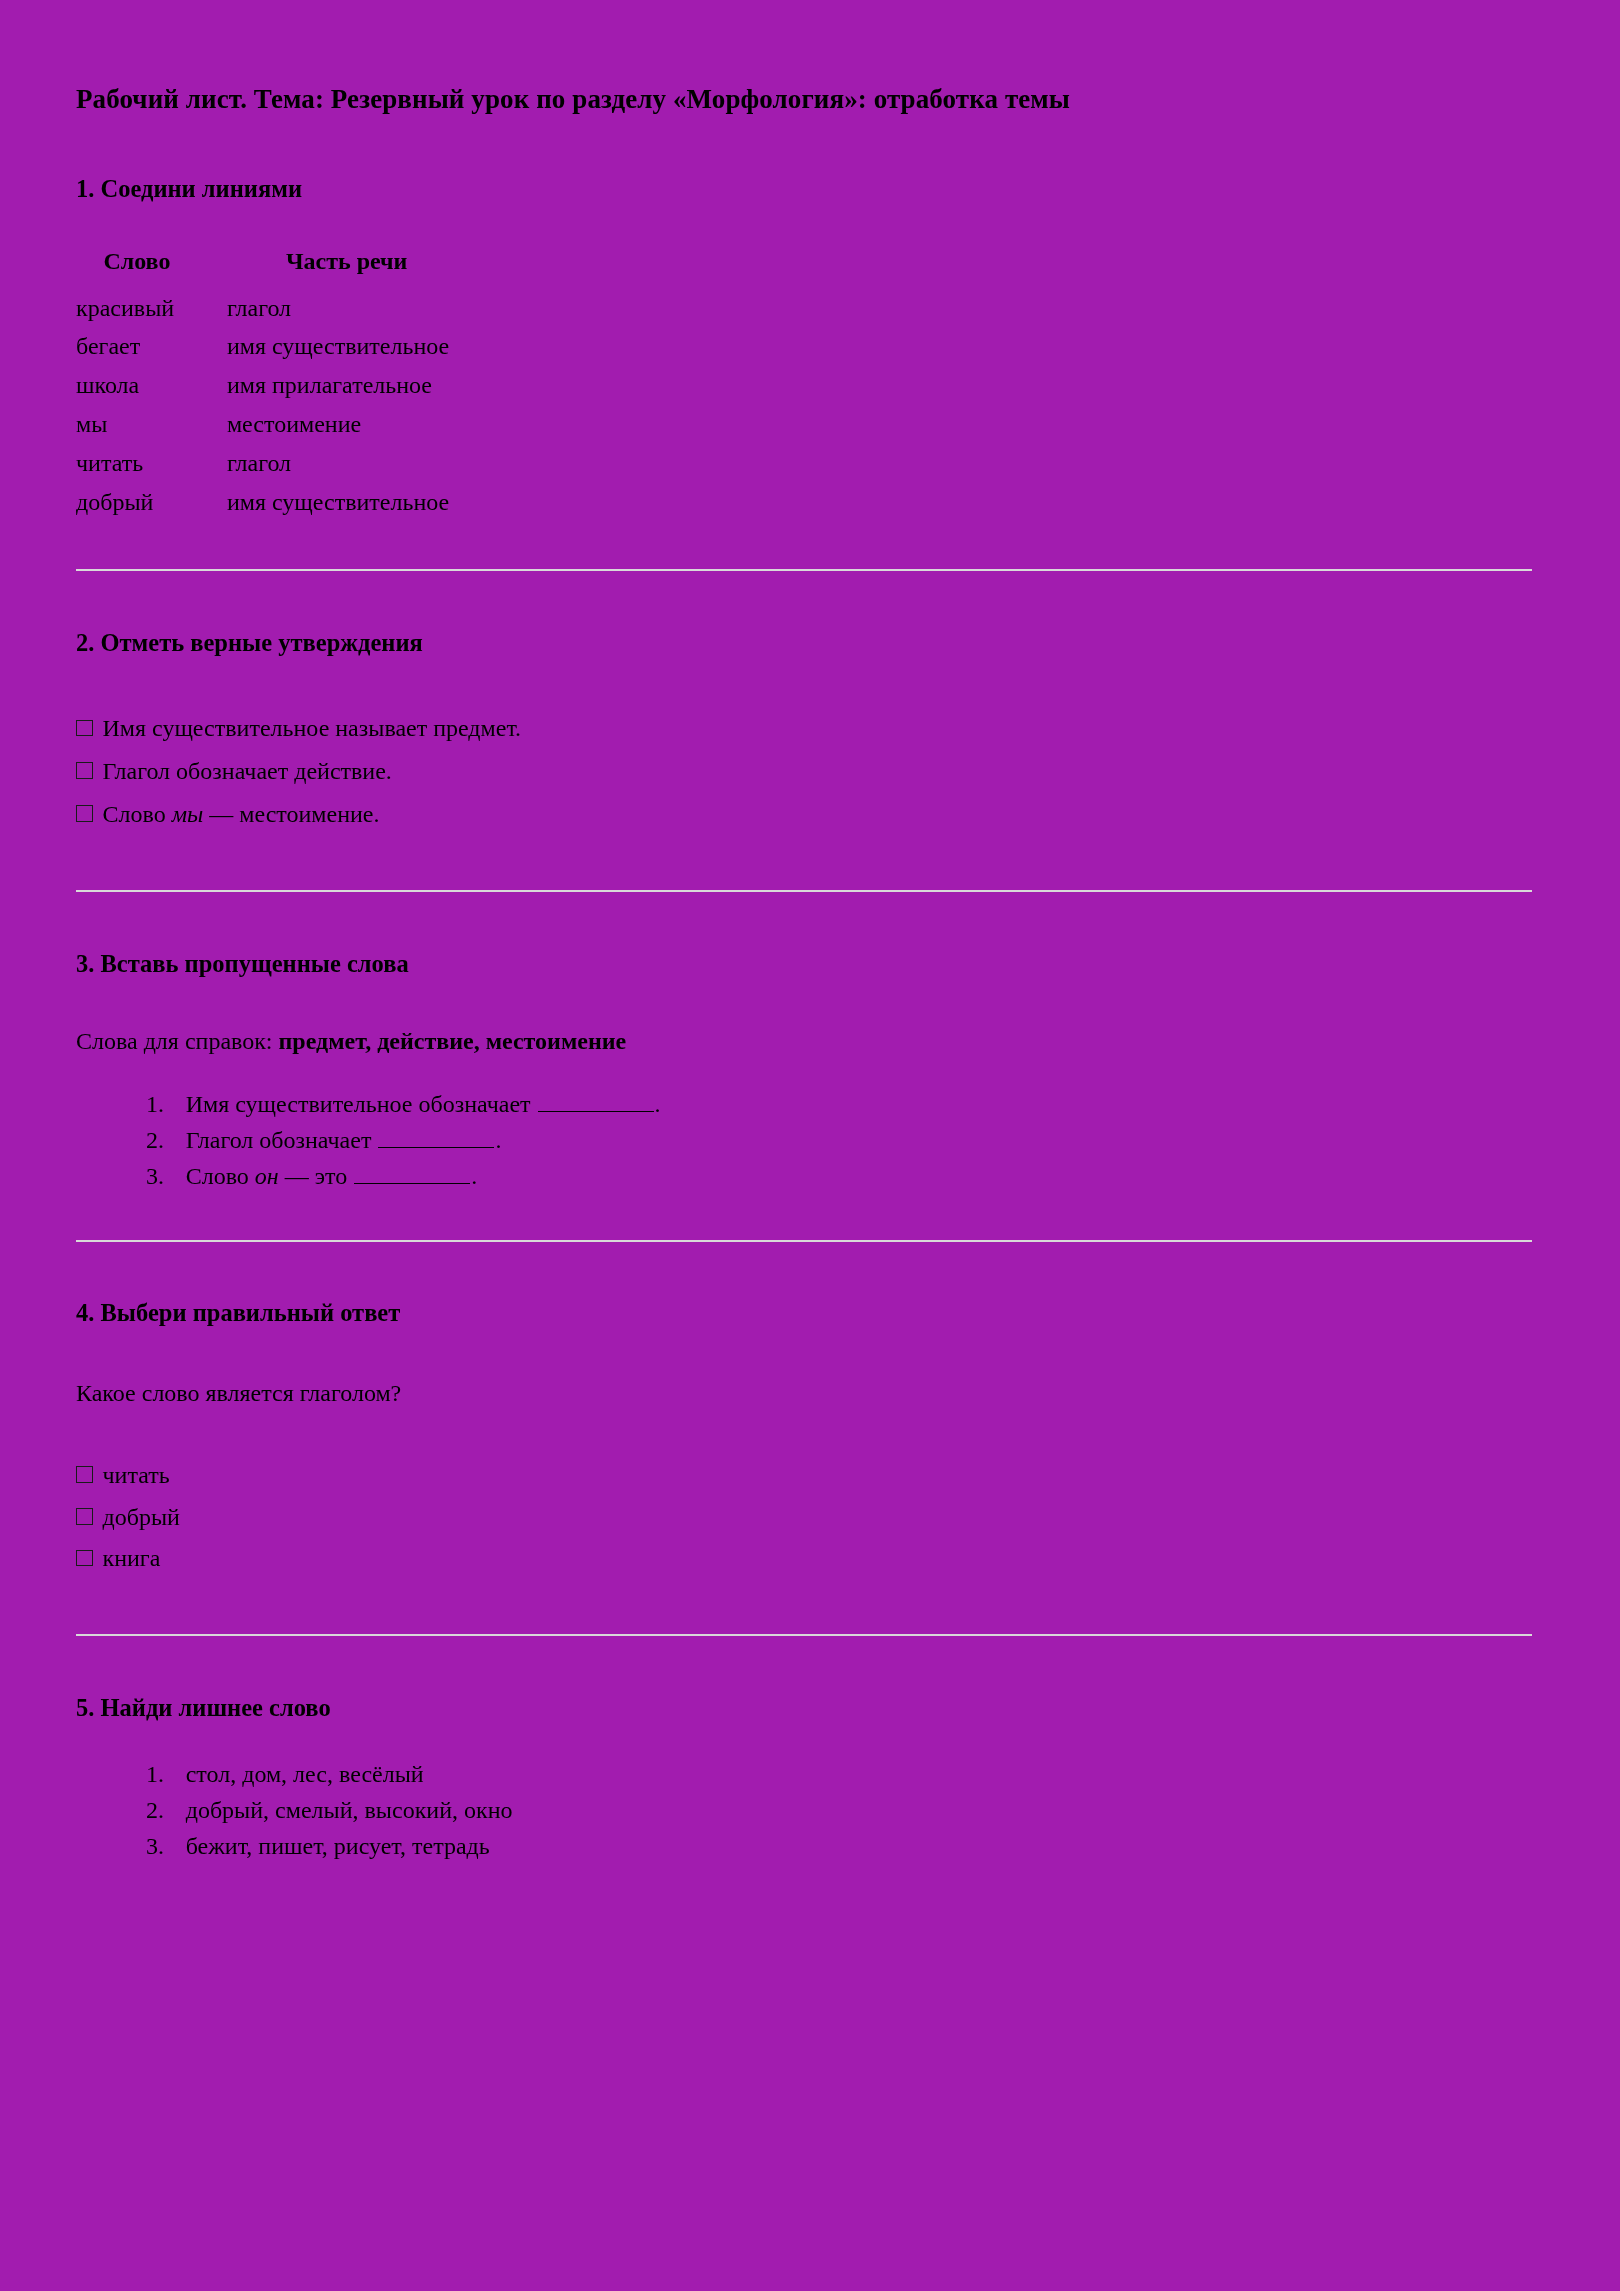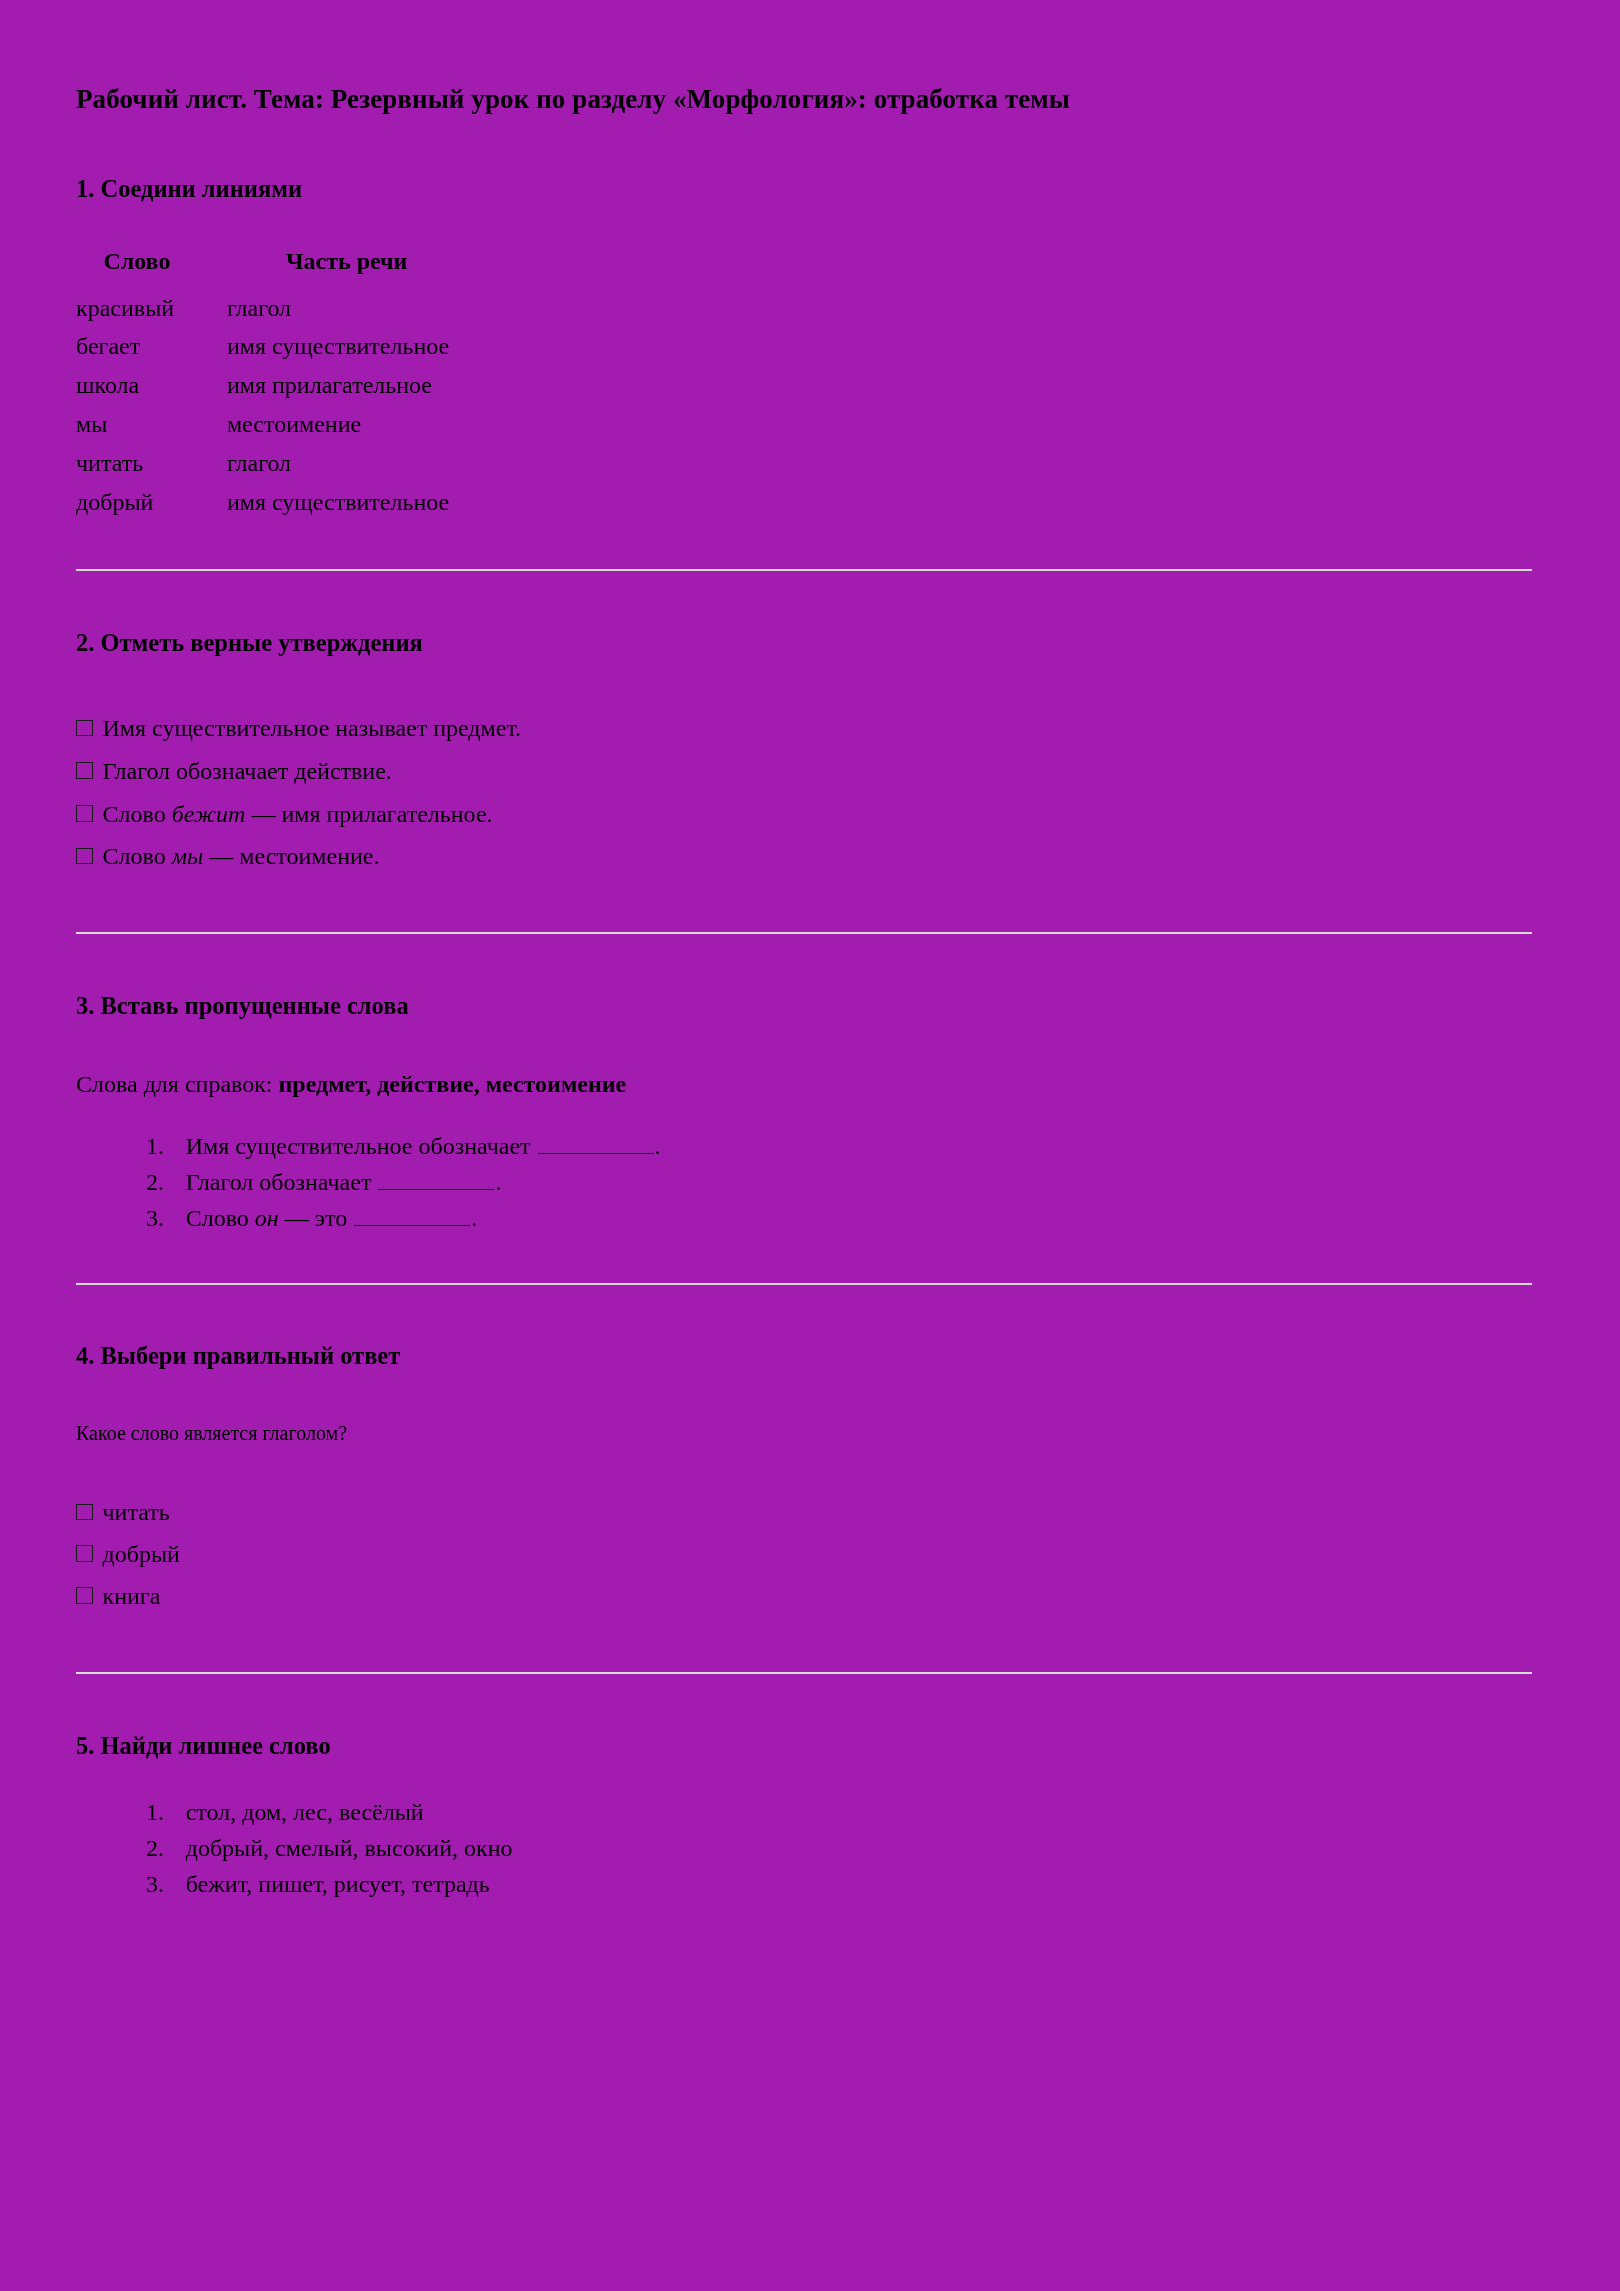--- a/index.html
+++ b/index.html
@@ -141,21 +141,21 @@
     display: inline-block;
     border-bottom: 1.6px solid #000;
     width: 116px;
     height: 0.85em;
     vertical-align: baseline;
     margin: 0 1px;
   }
 
   
   .question-line {
-    font-size: 20px;
+    font-size: 24px;
     line-height: 1.3;
     margin-top: 49px;
   }
 
   
   ol.numbered.odd-one {
     margin-top: 33px;
   }
 </style>
 </head>
@@ -210,23 +210,20 @@
 
   <div class="sec-2" style="margin-top:56px;">
     <h2 class="section-heading">2. Отметь верные утверждения</h2>
 
     <ul class="checkbox-list statements">
       <li class="cb-item">
         <span class="cb-box"></span><span class="cb-text"><span>Имя существительное называет предмет.</span></span>
       </li>
       <li class="cb-item">
         <span class="cb-box"></span><span class="cb-text"><span>Глагол обозначает действие.</span></span>
-      </li>
-      <li class="cb-item">
-        <span class="cb-box"></span><span class="cb-text"><span>Слово </span><em class="word-italic">бежит</em><span> — имя прилагательное.</span></span>
       </li>
       <li class="cb-item">
         <span class="cb-box"></span><span class="cb-text"><span>Слово </span><em class="word-italic">мы</em><span> — местоимение.</span></span>
       </li>
     </ul>
   </div>
 
   <div class="div-wrap-2">
     <hr class="divider">
   </div>

